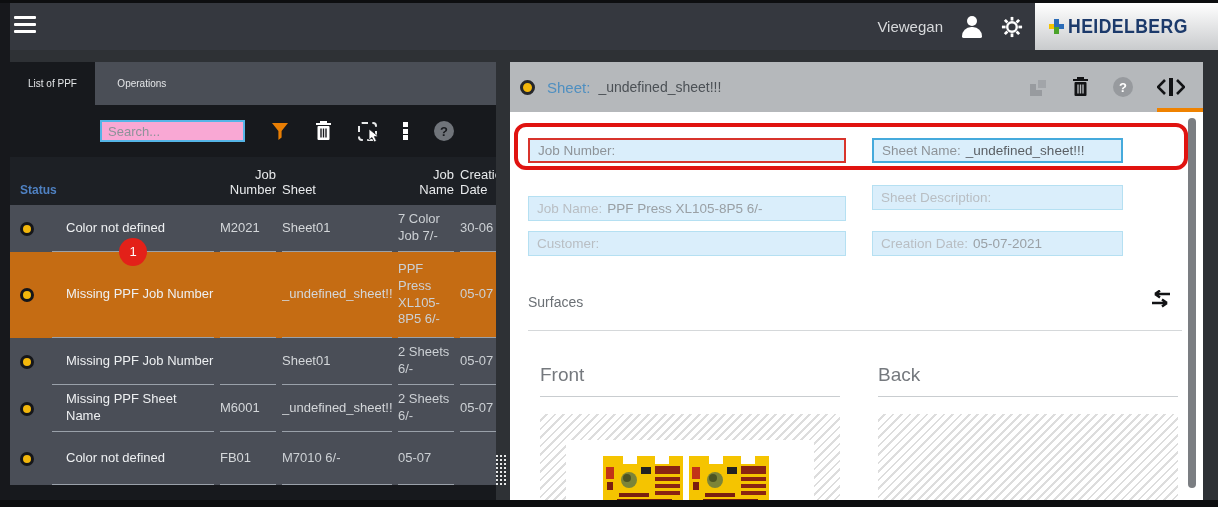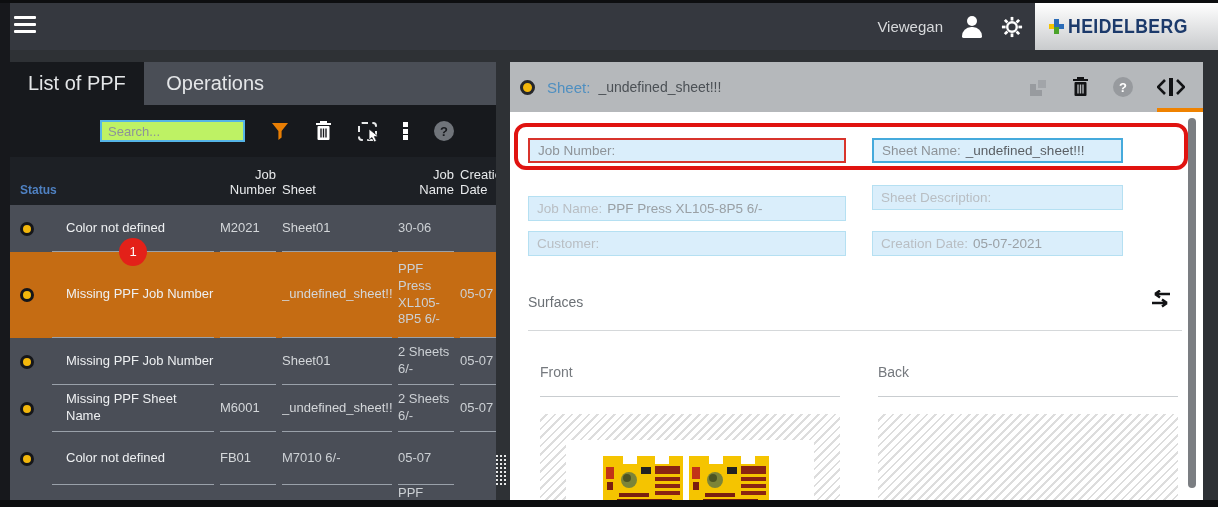--- a/index.html
+++ b/index.html
@@ -23,24 +23,24 @@
 
   #logo-box { right:0; top:3px; width:183px; height:47px; background:linear-gradient(#ffffff, #c9cbcd); display:flex; align-items:center; justify-content:center; gap:4px; }
   #logo-plus { width:15px; height:15px; position:relative; }
   #logo-plus .h { position:absolute; top:5px; left:0; width:15px; height:5px; background:linear-gradient(90deg,#f4c300 0 55%, #2b6cb8 55% 100%); }
   #logo-plus .v { position:absolute; left:5px; top:0; width:5px; height:15px; background:linear-gradient(#2b6cb8 0 55%, #4ba32a 55% 100%); }
   #logo-text { color:#1c3a6b; font-weight:bold; font-size:20px; letter-spacing:0.5px; transform:scaleX(.88); transform-origin:left center; }
 
   
   #left-panel { left:10px; top:62px; width:486px; height:438px; background:#17191d; overflow:hidden; }
   #tabbar { position:absolute; left:0; top:0; width:486px; height:43px; background:#4a4e56; }
-  .tab { height:43px; display:inline-flex; align-items:center; padding:0 18px; font-size:20px; color:#e4e6e8; cursor:pointer; }
+  .tab { height:43px; display:inline-flex; align-items:center; padding:0 18px; font-size:10px; color:#e4e6e8; cursor:pointer; }
   .tab.active { background:#17191d; }
   #toolbar { position:absolute; left:0; top:43px; width:486px; height:52px; background:#17191d; display:flex; align-items:center; }
-  #search-input { margin-left:90px; width:145px; height:22px; background:#bef264; border:2px solid #55b4e6; font-size:13px; color:#5a6066; padding:0 6px; outline:none; }
+  #search-input { margin-left:90px; width:145px; height:22px; background:#f9a8d4; border:2px solid #55b4e6; font-size:13px; color:#5a6066; padding:0 6px; outline:none; }
   #search-input::placeholder { color:#8d9399; }
   .tool { margin-left:26px; display:flex; align-items:center; justify-content:center; cursor:pointer; }
   .marquee { width:19px; height:19px; border:2px dashed #e8e9ea; border-radius:4px; position:relative; }
   .marquee svg { position:absolute; right:-5px; bottom:-4px; }
   .kebab div { width:5px; height:5px; background:#fff; margin:1.5px 0; }
   .help-circle { width:20px; height:20px; border-radius:50%; background:#70747a; color:#17191d; font-size:13px; font-weight:bold; display:flex; align-items:center; justify-content:center; }
 
   
   #table-header { position:absolute; left:0; top:95px; width:486px; height:48px; background:#1d2025; color:#e8eaec; font-size:13px; }
   .grid-row { display:grid; grid-template-columns:36px 162px 56px 110px 56px 70px; column-gap:6px; align-items:center; }
@@ -88,21 +88,21 @@
   .field.editable .f-label { color:#8e9398; }
   .field.editable .f-value { color:#5a5f64; }
   .field.err { border:2px solid #d8342c; }
   .field.focusable { border:2px solid #45aadc; }
   .fc1 { left:18px; width:318px; }
   .fc2 { left:362px; width:251px; }
 
   #surfaces-label { left:18px; top:182px; font-size:14px; color:#6b7075; }
   #swap-icon { left:638px; top:178px; cursor:pointer; }
   #surfaces-hr { left:18px; top:218px; width:654px; height:1px; background:#d5d8da; }
-  .surf-label { top:252px; font-size:14px; color:#75797e; }
+  .surf-label { top:252px; font-size:19px; color:#75797e; }
   .surf-underline { top:284px; width:300px; height:1px; background:#c9cdd0; }
   .preview { top:302px; width:300px; height:86px; overflow:hidden;
      background:repeating-linear-gradient(135deg,#ffffff 0 4px,#dddddd 4px 6px); }
   #front-preview .inner { position:absolute; left:26px; top:26px; width:248px; height:60px; background:#fff; }
   #front-art { position:absolute; left:63px; top:39px; }
 
   [data-interactable="true"] { cursor:pointer; }
 </style>
 </head>
 <body>
@@ -208,20 +208,21 @@
   </div>
 
   <div id="rows" data-interactable="false">
     <div class="trow grid-row" style="height:47px" data-interactable="true">
       <div class="cell noline">
           <span class="status-dot" data-interactable="false"></span>
         </div>
       <div class="cell lbl">Color not defined</div>
       <div class="cell dim">M2021</div>
       <div class="cell dim">Sheet01</div>
+      <div class="cell dim2">7 Color Job 7/-</div>
       <div class="cell dim2 date">30-06</div>
     </div>
 
     <div class="trow grid-row selected" style="height:86px" data-interactable="true">
       <span class="badge" data-interactable="false">1</span>
       <div class="cell noline">
           <span class="status-dot" data-interactable="false"></span>
         </div>
       <div class="cell lbl">Missing PPF Job Number</div>
       <div class="cell dim"></div>
@@ -255,28 +256,20 @@
     <div class="trow grid-row" style="height:53px" data-interactable="true">
       <div class="cell noline">
           <span class="status-dot" data-interactable="false"></span>
         </div>
       <div class="cell lbl">Color not defined</div>
       <div class="cell dim">FB01</div>
       <div class="cell dim2">M7010 6/-</div>
       <div class="cell dim2 date">05-07</div>
     </div>
 
-    <div class="trow grid-row" style="height:15px" data-interactable="true">
-      <div class="cell noline"></div>
-      <div class="cell noline lbl"></div>
-      <div class="cell noline dim"></div>
-      <div class="cell noline dim"></div>
-      <div class="cell noline dim2" style="align-items:flex-start">PPF</div>
-      <div class="cell noline dim2 date"></div>
-    </div>
   </div>
 </div>
 
 <div class="abs" id="grip" data-interactable="true">
   <i></i>
     <i></i>
     <i></i>
     <i></i>
     <i></i>
     <i></i>

